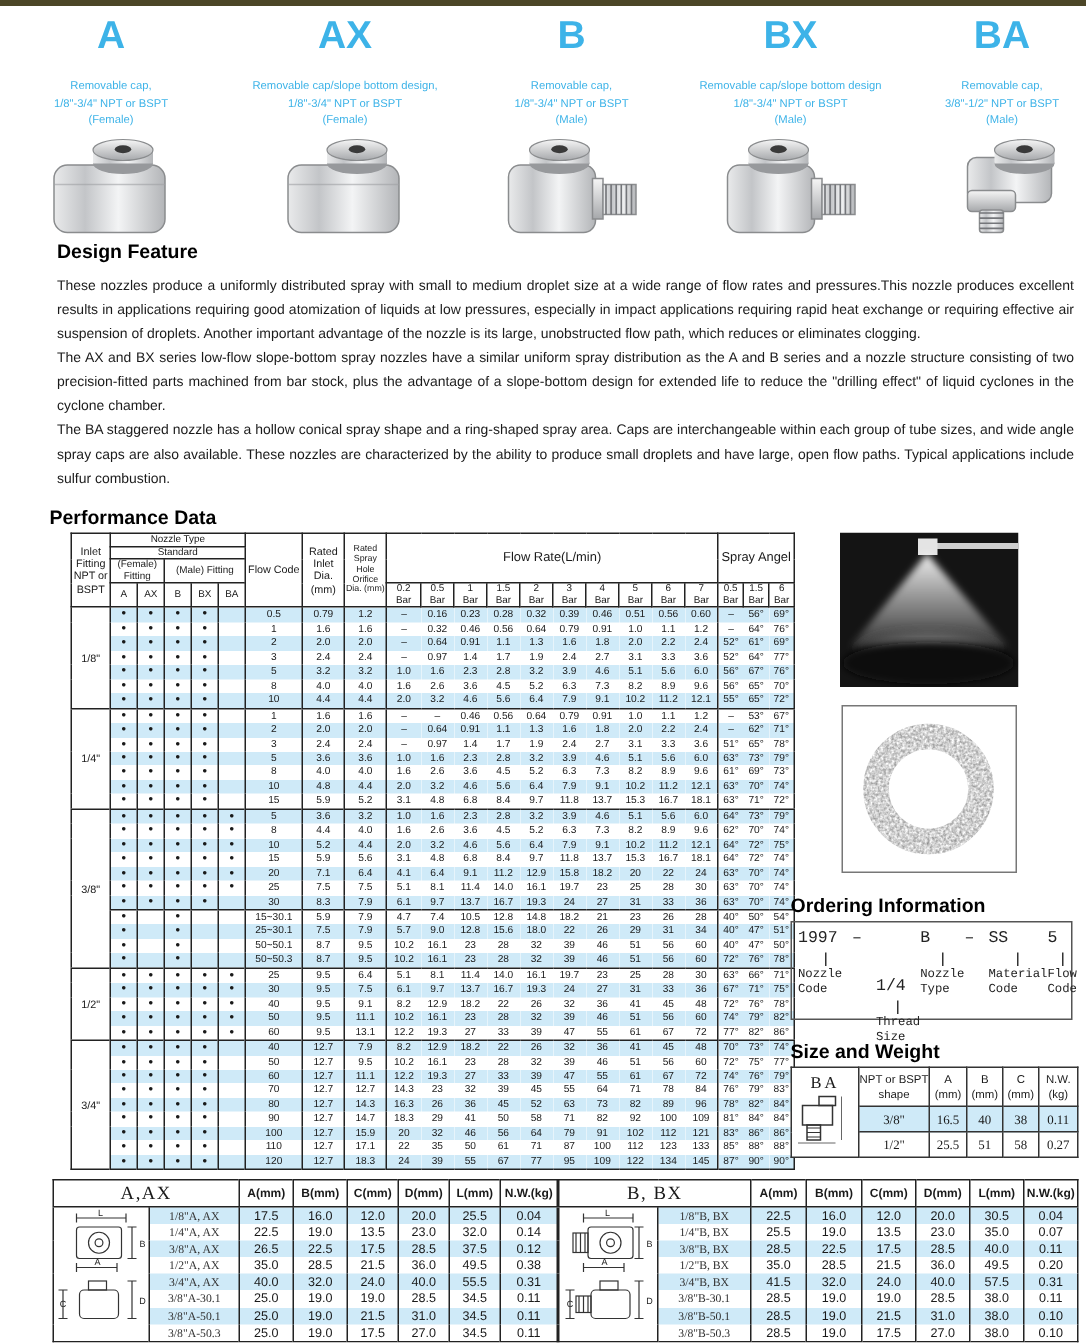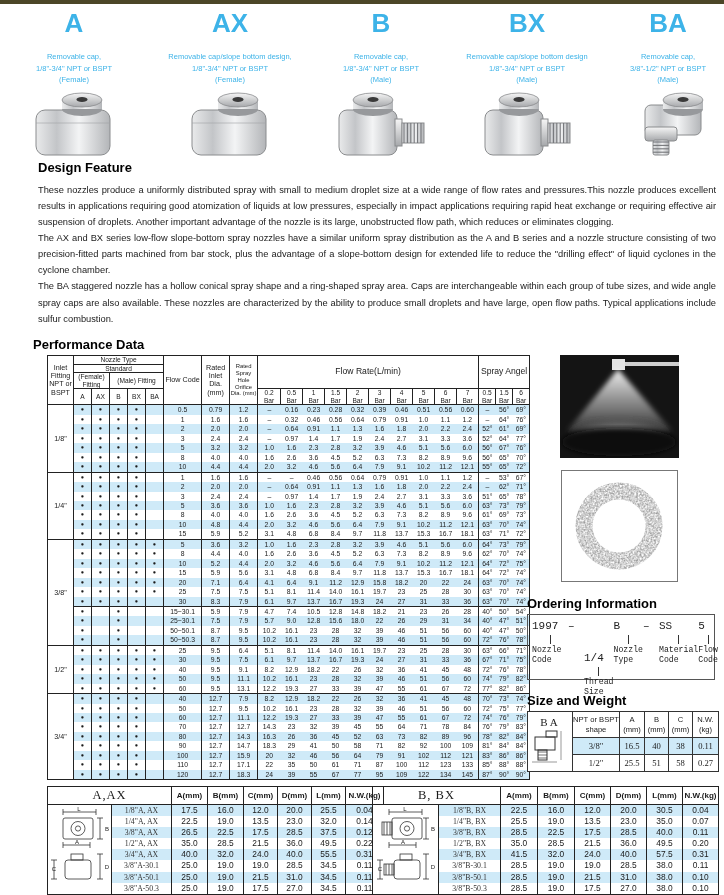--- a/index.html
+++ b/index.html
@@ -1391,21 +1391,21 @@
       <tr>
         <td>1/2"</td>
         <td>25.5</td>
         <td>51</td>
         <td>58</td>
         <td>0.27</td>
       </tr>
     </tbody>
 </table>
 
-<table class="dimtab" id="dim0" style="top:786px;left:47px;width:336px;padding-left:40px;">
+<table class="dimtab" id="dim0" style="top:786px;left:35px;width:336px;padding-left:40px;">
   <colgroup>
       <col style="width:64px">
       <col style="width:60px">
       <col style="width:36px">
       <col style="width:36px">
       <col style="width:34px">
       <col style="width:34px">
       <col style="width:34px">
       <col style="width:38px">
     </colgroup>
@@ -1479,21 +1479,21 @@
         <td class="val">37.5</td>
         <td class="val">0.12</td>
       </tr>
       <tr>
         <td class="lab">1/2"A, AX</td>
         <td class="val">35.0</td>
         <td class="val">28.5</td>
         <td class="val">21.5</td>
         <td class="val">36.0</td>
         <td class="val">49.5</td>
-        <td class="val">0.22</td>
+        <td class="val">0.38</td>
       </tr>
       <tr class="stripe">
         <td class="lab">3/4"A, AX</td>
         <td class="val">40.0</td>
         <td class="val">32.0</td>
         <td class="val">24.0</td>
         <td class="val">40.0</td>
         <td class="val">55.5</td>
         <td class="val">0.31</td>
       </tr>

